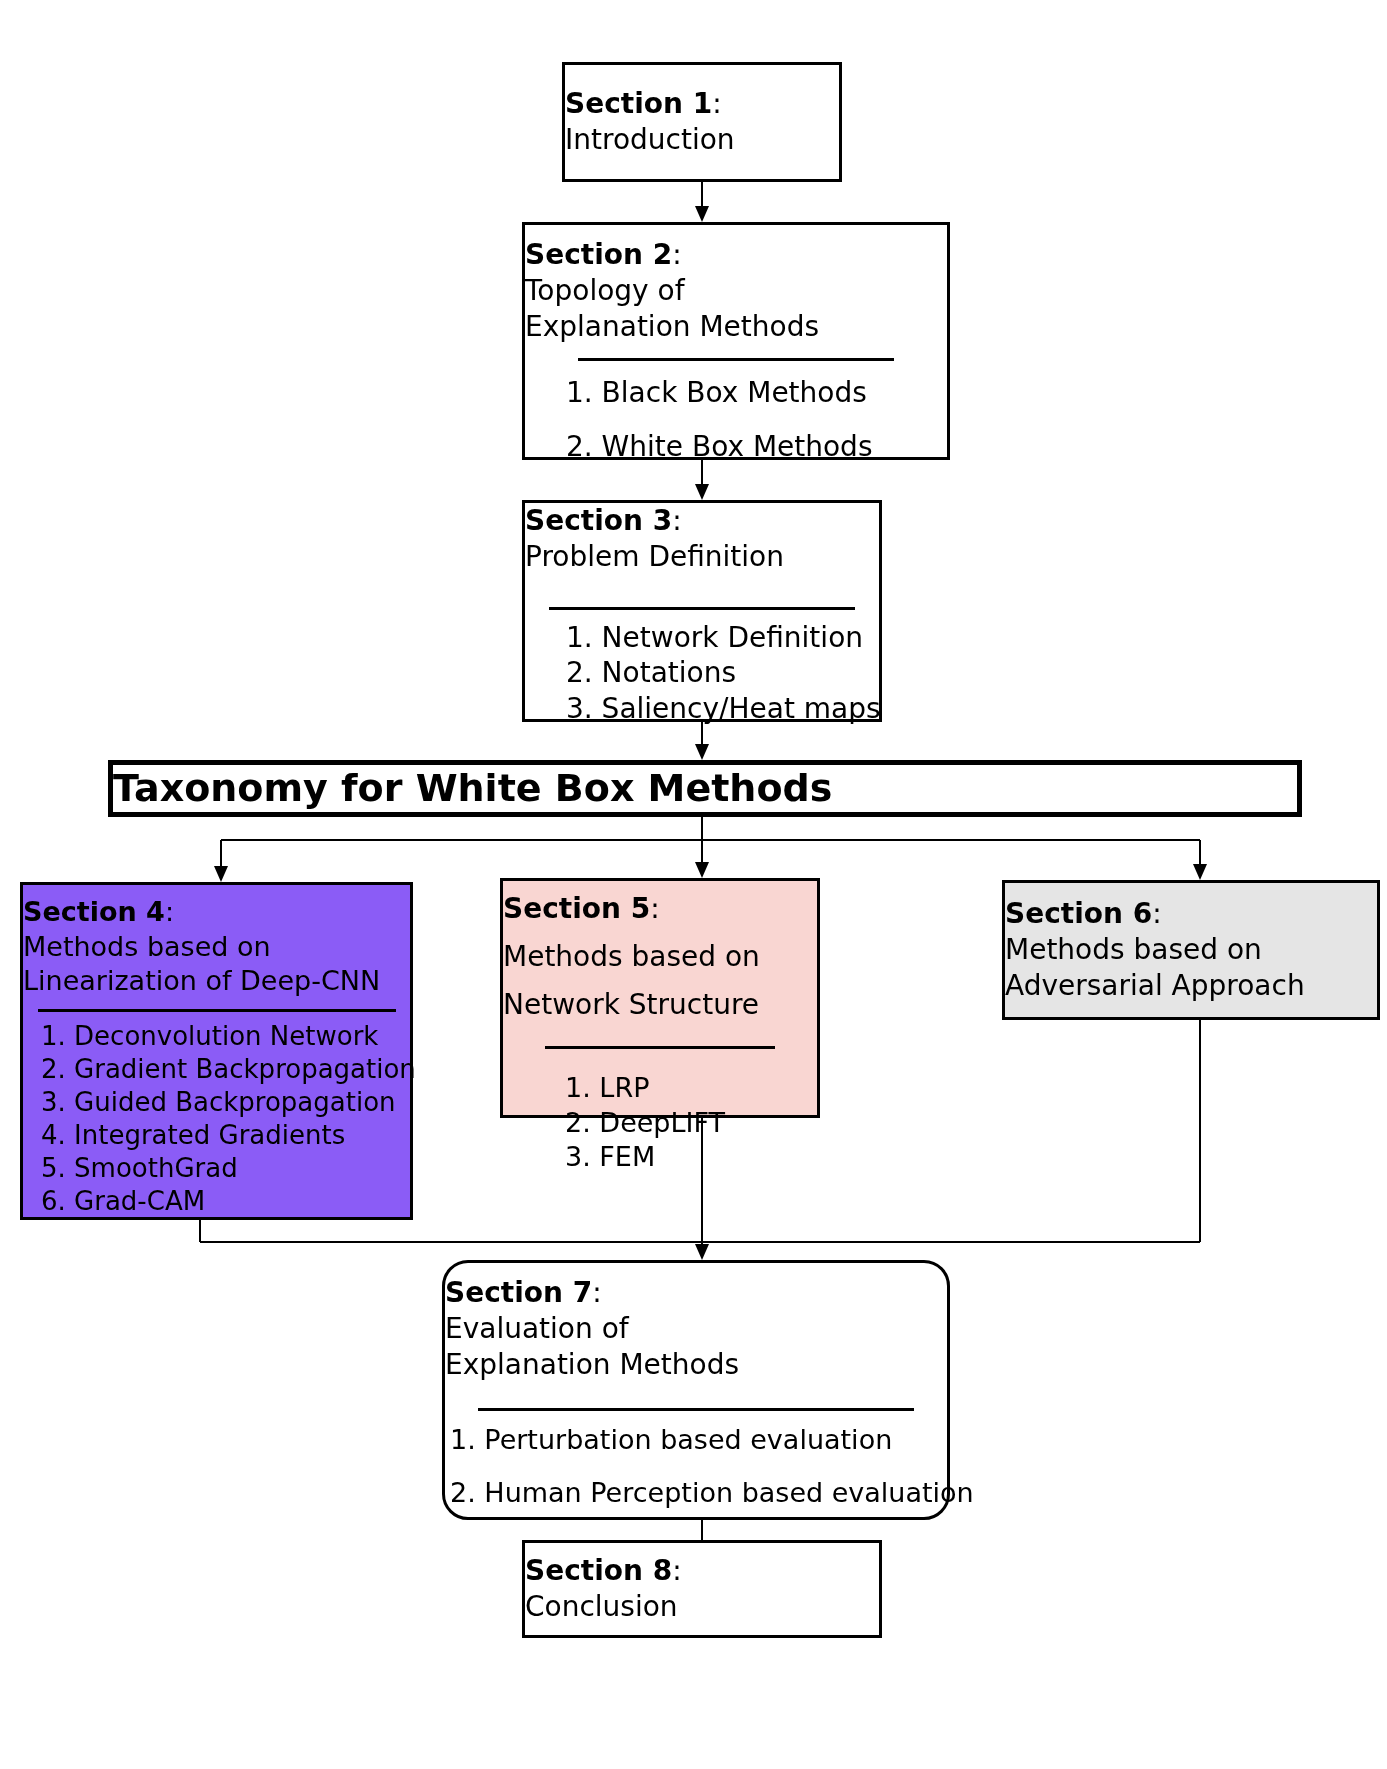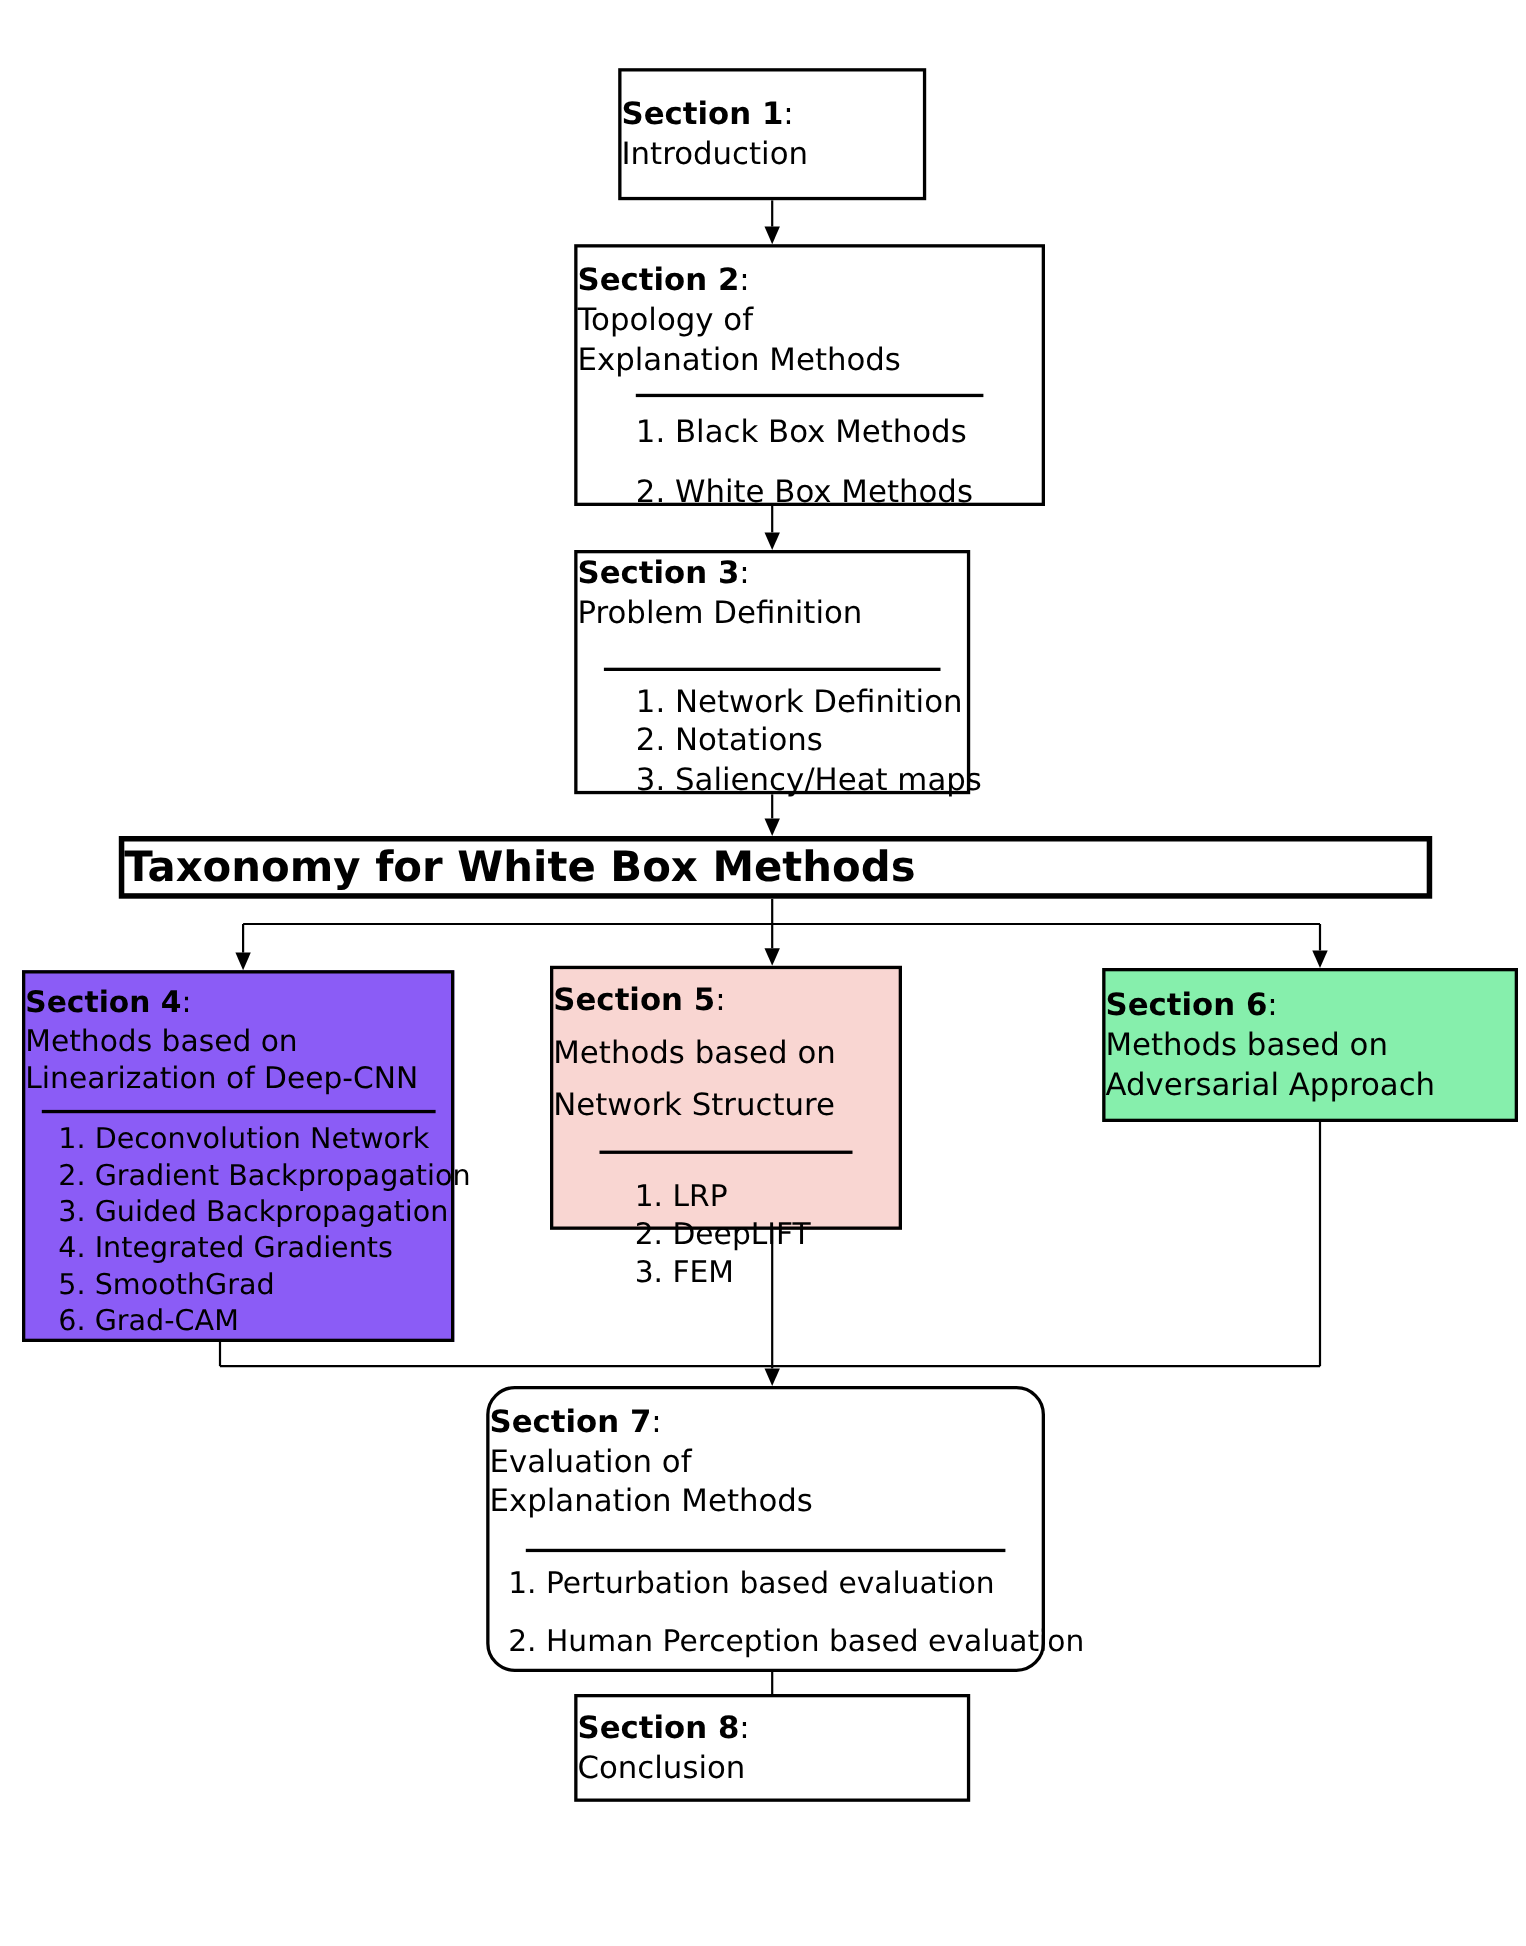--- a/index.html
+++ b/index.html
@@ -32,21 +32,21 @@
   .heading { font-size: 28px; }
   .heading .b { font-weight: bold; }
   .sub { font-size: 28px; }
   .sep {
     height: 0;
     border-top: 3px solid #000000;
     align-self: center;
   }
   ul.items {
     list-style: none;
-    margin: 12px;
+    margin: 0;
     padding: 0;
     width: 100%;
     text-align: left;
     box-sizing: border-box;
   }
   ul.items li { white-space: nowrap; }
 
   #box-s1 { left: 562px; top: 62px;  width: 280px; height: 120px; justify-content: center; }
   #box-s2 { left: 522px; top: 222px; width: 428px; height: 238px; padding-top: 12px; }
   #box-s2 .sep { width: 316px; margin-top: 14px; }
@@ -67,21 +67,21 @@
 
   #box-s4 { left: 20px;  top: 882px; width: 393px; height: 338px; padding-top: 10px; background: #8b5cf6; }
   #box-s4 .sub, #box-s4 .heading { font-size: 27px; }
   #box-s4 .sep { width: 358px; margin-top: 10px; }
   #box-s4 ul.items { padding-left: 18px; margin-top: 8px; font-size: 26px; line-height: 1.27; }
 
   #box-s5 { left: 500px; top: 878px; width: 320px; height: 240px; padding-top: 10px; background: #f9d6d2; gap: 12px; }
   #box-s5 .sep { width: 230px; margin-top: 12px; }
   #box-s5 ul.items { padding-left: 62px; margin-top: 10px; font-size: 27px; line-height: 1.27; }
 
-  #box-s6 { left: 1002px; top: 880px; width: 378px; height: 140px; justify-content: center; background: #86efac; }
+  #box-s6 { left: 1002px; top: 880px; width: 378px; height: 140px; justify-content: center; background: #e5e5e5; }
 
   #box-s7 { left: 442px; top: 1260px; width: 508px; height: 260px; padding-top: 12px; border-radius: 26px; }
   #box-s7 .sep { width: 436px; margin-top: 26px; }
   #box-s7 ul.items { padding-left: 5px; margin-top: 12px; font-size: 27px; }
   #box-s7 ul.items li + li { margin-top: 18px; }
 
   #box-s8 { left: 522px; top: 1540px; width: 360px; height: 98px; justify-content: center; }
 </style>
 </head>
 <body>

